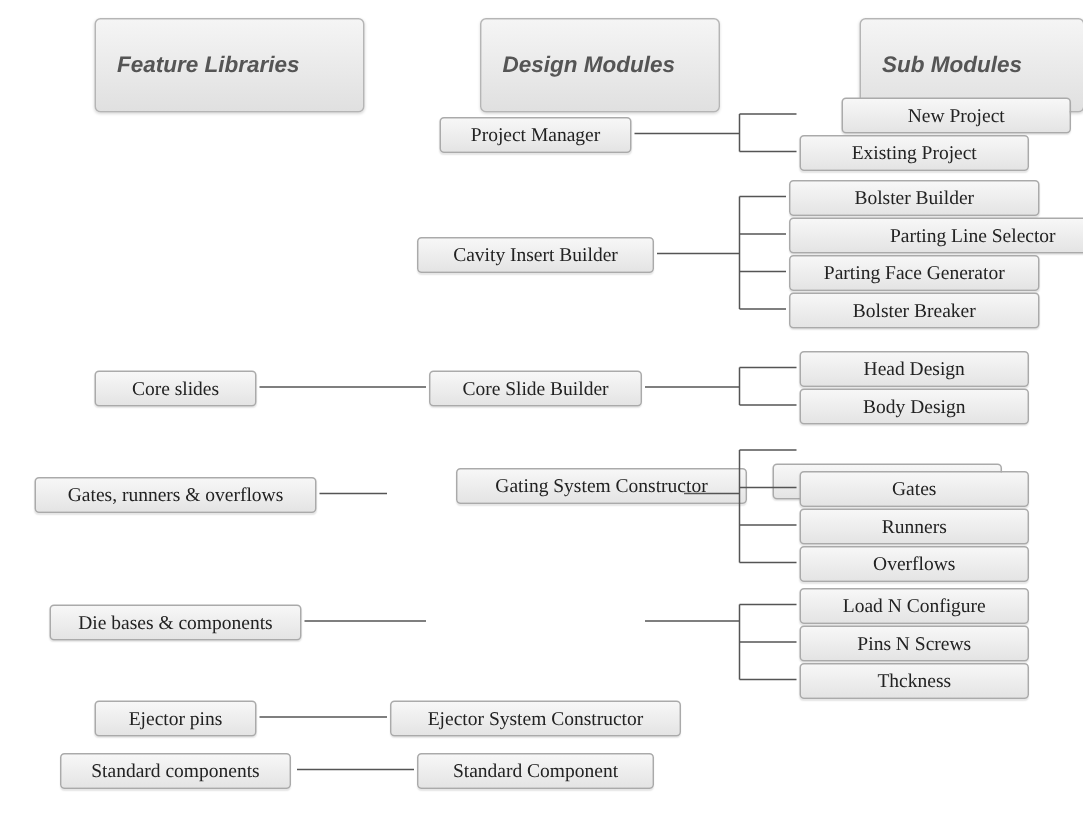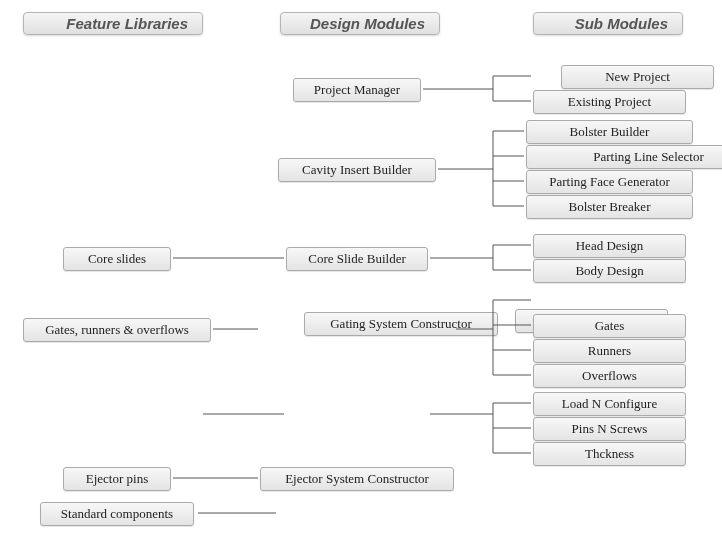--- a/index.html
+++ b/index.html
@@ -8,28 +8,29 @@
     background: #ffffff;
     font-family: "Times New Roman", Times, serif;
     font-size: 13px;
     color: #222;
   }
   .col-header {
     display: inline-block;
     background: linear-gradient(#f5f5f5,#e0e0e0);
     border: 1px solid #b5b5b5;
     border-radius: 4px;
-    padding: 2px 14px;
+    padding: 22px 14px;
     font-family: Arial, Helvetica, sans-serif;
     font-weight: bold;
     font-style: italic;
     font-size: 15px;
     color: #555;
-    text-align: right;
+    text-align: left;
     box-shadow: 0 1px 2px rgba(0,0,0,0.15);
+    margin-left: 40px;
   }
   .node {
     display: inline-block;
     background: linear-gradient(#f7f7f7,#e4e4e4);
     border: 1px solid #aaa;
     border-radius: 3px;
     padding: 3px 8px;
     text-align: center;
     box-shadow: 0 1px 1px rgba(0,0,0,0.1);
     white-space: nowrap;
@@ -60,25 +61,27 @@
 
   <div class="abs node" style="left:260px; top:146px; width:140px;">Cavity Insert Builder</div>
 
   <div class="abs node" style="left:268px; top:235px; width:124px;">Core Slide Builder</div>
 
   <div class="abs node" style="left:242px; top:300px; width:176px;margin-left:44px;">Gating System Constructor</div>
 
 
   <div class="abs node" style="left:242px; top:455px; width:176px;">Ejector System Constructor</div>
 
+  <div class="abs node" style="left:260px; top:490px; width:140px;">Standard Component</div>
 
   <div class="abs node" style="left:45px; top:235px; width:90px;">Core slides</div>
 
   <div class="abs node" style="left:5px; top:306px; width:170px;">Gates, runners &amp; overflows</div>
 
+  <div class="abs node" style="left:15px; top:391px; width:150px;">Die bases &amp; components</div>
 
   <div class="abs node" style="left:45px; top:455px; width:90px;">Ejector pins</div>
 
   <div class="abs node" style="left:22px; top:490px; width:136px;">Standard components</div>
 
   <div class="abs node" style="left:543px; top:53px; width:135px;">New Project</div>
   <div class="abs node" style="left:515px; top:78px; width:135px;">Existing Project</div>
 
   <div class="abs node" style="left:508px; top:108px; width:149px;">Bolster Builder</div>
   <div class="abs node" style="left:508px; top:133px; width:149px;padding-left:47px;">Parting Line Selector</div>

